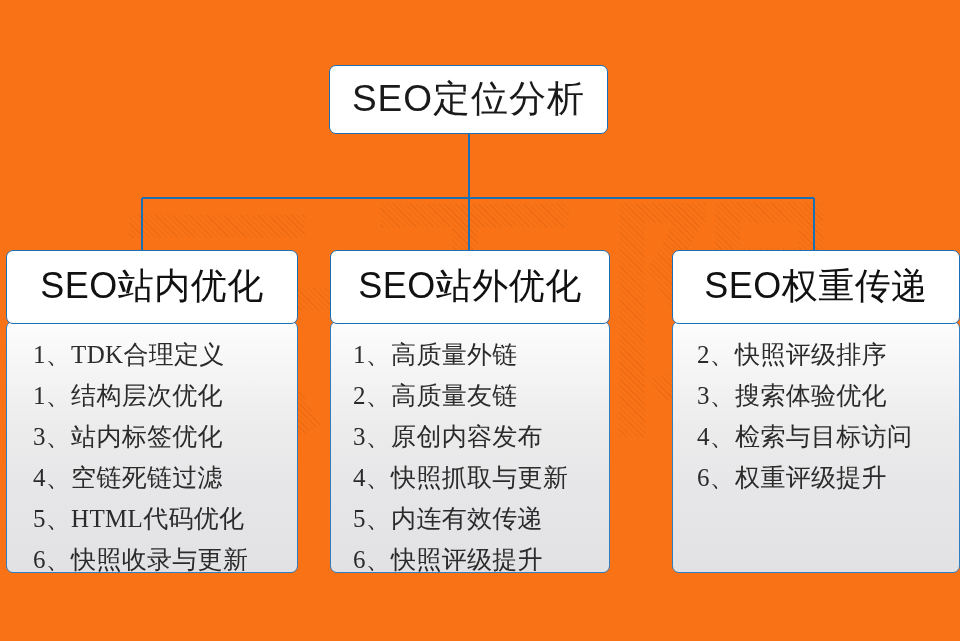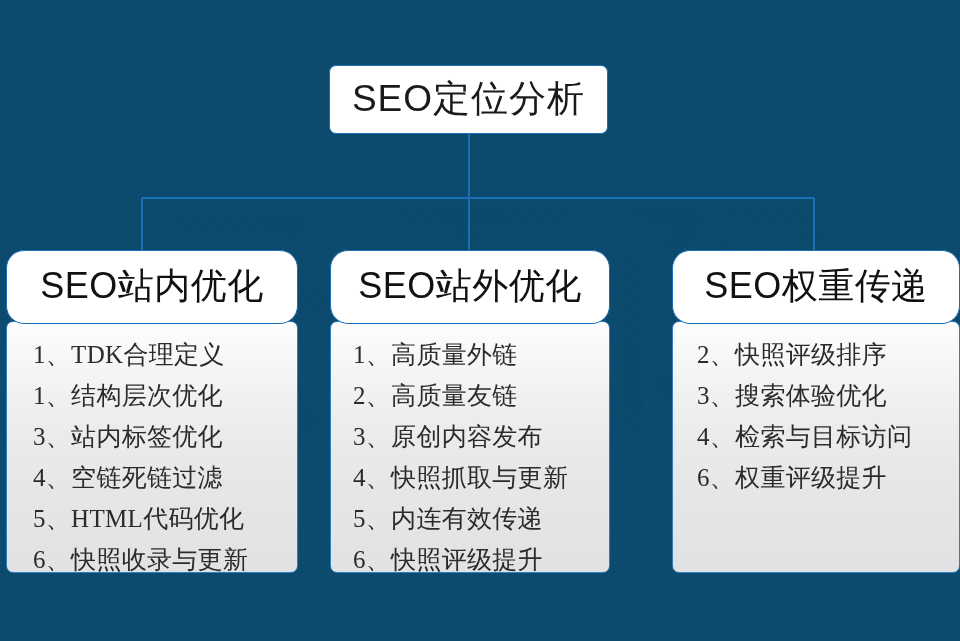--- a/index.html
+++ b/index.html
@@ -11,21 +11,21 @@
     height: 641px;
     background: #ffffff;
     font-family: "Liberation Sans", "DejaVu Sans", sans-serif;
     overflow: hidden;
   }
 
   #stage {
     position: relative;
     width: 960px;
     height: 641px;
-    background: #0c4a6e;
+    background: #f97316;
   }
 
   
   .watermark {
     position: absolute;
     left: 0;
     top: 110px;
     width: 960px;
     height: 420px;
     display: flex;
@@ -91,21 +91,21 @@
     padding-bottom: 3px;
   }
 
   
   .column {
     position: absolute;
     z-index: 3;
   }
   .col-header {
     border: 1.6px solid #1a6fb5;
-    border-radius: 18px;
+    border-radius: 7px;
     background: #ffffff;
     height: 74px;
     display: flex;
     align-items: center;
     justify-content: center;
     box-sizing: border-box;
     position: relative;
     z-index: 2;
   }
   .col-header-label {

